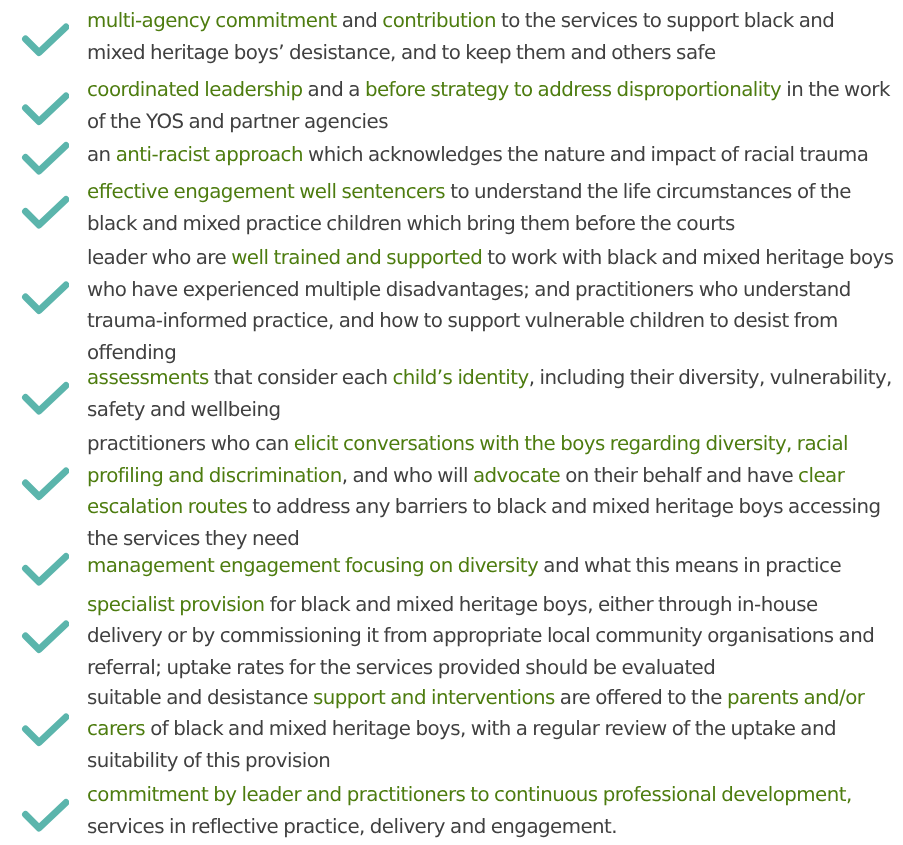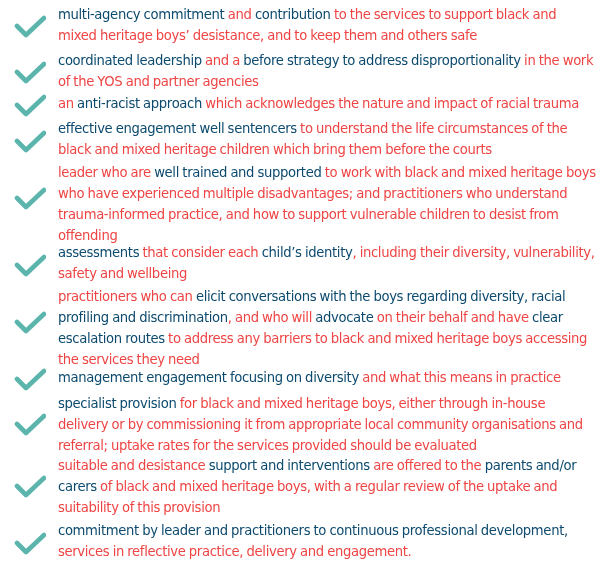--- a/index.html
+++ b/index.html
@@ -30,22 +30,22 @@
     position: absolute;
     left: 58px;
     width: 540px;
     font-size: 13.2px;
     line-height: 21px;
     color: #1b1b1b;
     letter-spacing: -0.35px;
     word-spacing: -0.5px;
     white-space: normal;
   }
-  .hl { color: #0c4a6e; }
-  .pl { color: #ef4444; }
+  .hl { color: #4d7c0f; }
+  .pl { color: #404040; }
 </style>
 </head>
 <body>
 
 <div id="checklist">
 
   <div class="item" style="top:4px;">
     <span class="check" style="top:11px;">
         <svg width="32" height="24" viewBox="0 0 32 24" xmlns="http://www.w3.org/2000/svg">
           <polyline points="3,11 12,20 30,3" fill="none" stroke="#5bb5ac" stroke-width="4.6" stroke-linecap="round" stroke-linejoin="round"></polyline>
@@ -71,21 +71,21 @@
       </span>
     <div class="text"><span class="pl">an </span><span class="hl">anti-racist approach</span><span class="pl"> which acknowledges the nature and impact of racial trauma</span></div>
   </div>
 
   <div class="item" style="top:118px;">
     <span class="check" style="top:12px;">
         <svg width="32" height="24" viewBox="0 0 32 24" xmlns="http://www.w3.org/2000/svg">
           <polyline points="3,11 12,20 30,3" fill="none" stroke="#5bb5ac" stroke-width="4.6" stroke-linecap="round" stroke-linejoin="round"></polyline>
         </svg>
       </span>
-    <div class="text"><span class="hl">effective engagement well sentencers</span><span class="pl"> to understand the life circumstances of the black and mixed heritage children which bring them before the courts</span></div>
+    <div class="text"><span class="hl">effective engagement well sentencers</span><span class="pl"> to understand the life circumstances of the black and mixed practice children which bring them before the courts</span></div>
   </div>
 
   <div class="item" style="top:162px;">
     <span class="check" style="top:25px;">
         <svg width="32" height="24" viewBox="0 0 32 24" xmlns="http://www.w3.org/2000/svg">
           <polyline points="3,11 12,20 30,3" fill="none" stroke="#5bb5ac" stroke-width="4.6" stroke-linecap="round" stroke-linejoin="round"></polyline>
         </svg>
       </span>
     <div class="text"><span class="pl">leader who are </span><span class="hl">well trained and supported</span><span class="pl"> to work with black and mixed heritage boys who have experienced multiple disadvantages; and practitioners who understand trauma-informed practice, and how to support vulnerable children to desist from offending</span></div>
   </div>

